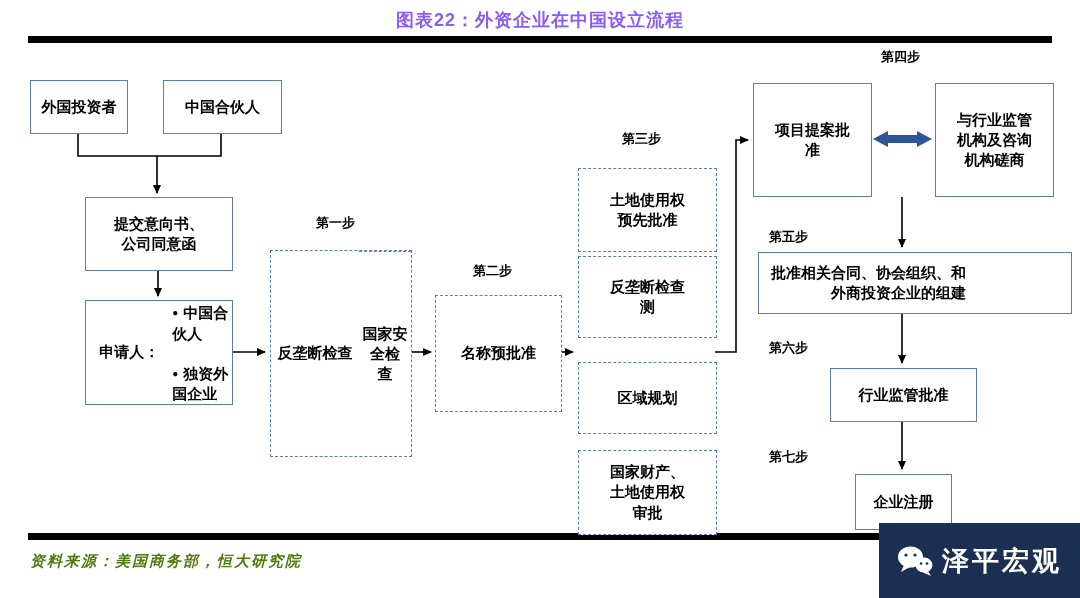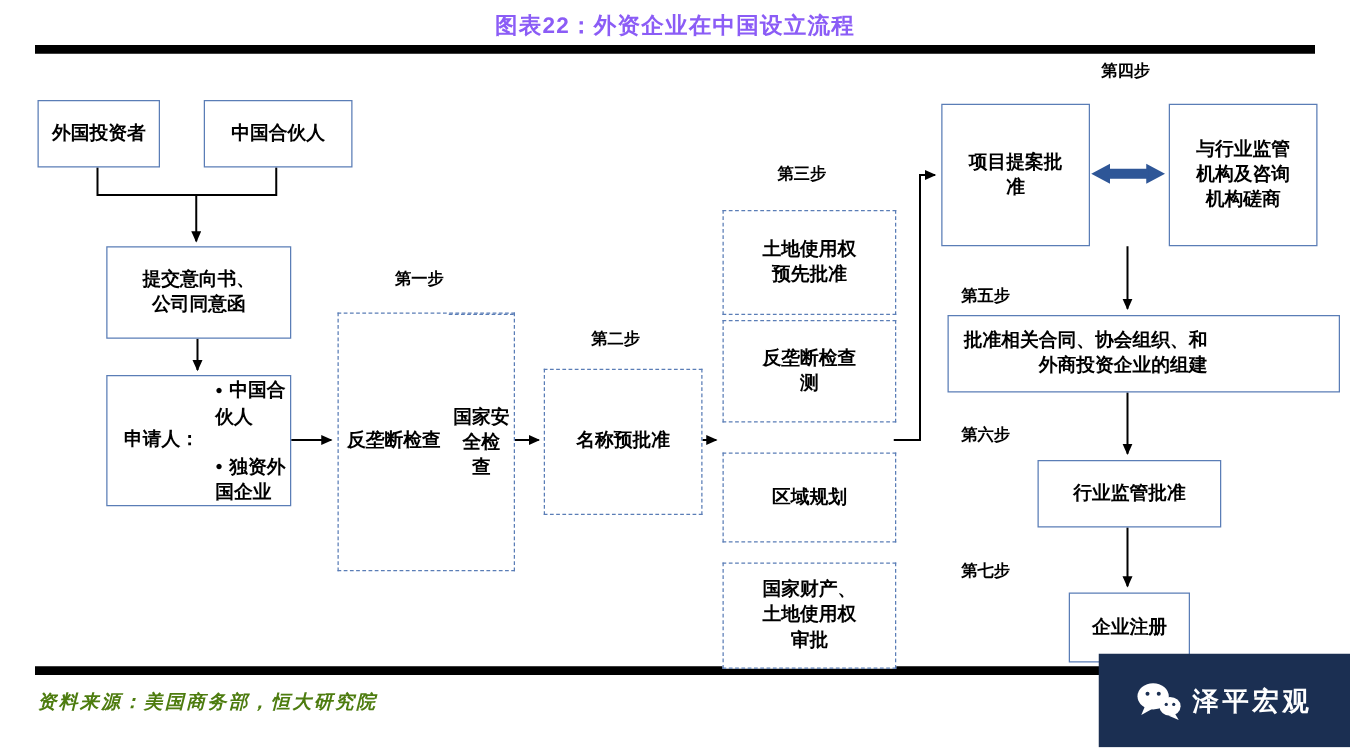--- a/index.html
+++ b/index.html
@@ -19,21 +19,21 @@
   .cell + .cell{border-top:1.6px dashed #5a7db6;}
   .step-label{position:absolute;z-index:2;font-size:13px;font-weight:700;color:#000;}
   .applicant{flex-direction:row;}
   .applicant .app-title{width:100%;text-align:center;}
   .applicant .bullets{margin:3px 0 0;padding:0;list-style:none;text-align:left;}
   .applicant .bullets li::before{content:"\25CF";font-size:10px;margin-right:5px;position:relative;top:-2px;}
   .left-align{justify-content:flex-start;text-align:right;padding:0 12px;}
   .source{position:absolute;left:30px;top:552px;font-size:15px;font-style:italic;font-weight:700;color:#4d7c0f;letter-spacing:2px;z-index:2;}
   .watermark{position:absolute;left:879px;top:523px;width:201px;height:75px;background:#1b2f52;z-index:3;
              display:flex;align-items:center;justify-content:center;gap:9px;}
-  .watermark-text{color:#fff;font-size:21px;font-weight:700;letter-spacing:3px;}
+  .watermark-text{color:#fff;font-size:27px;font-weight:700;letter-spacing:3px;}
 </style>
 </head>
 <body>
 
 <div class="page">
 
   <div class="title">图表22：外资企业在中国设立流程</div>
   <div class="bar bar-top"></div>
   <div class="bar bar-bottom"></div>
 

